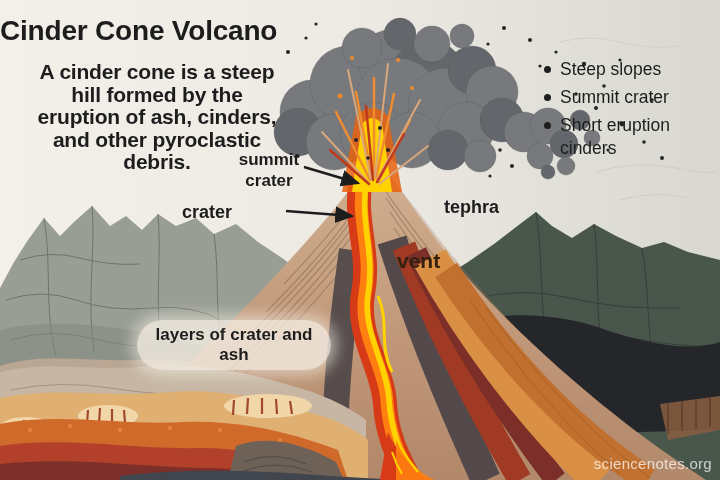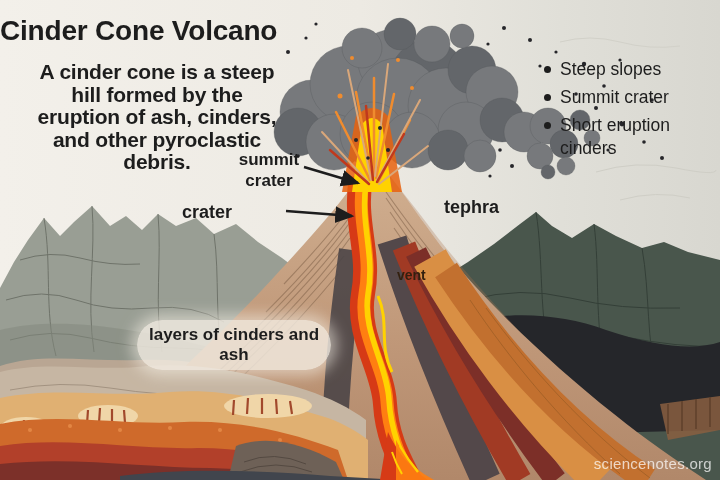--- a/index.html
+++ b/index.html
@@ -10,21 +10,21 @@
   .page-title{left:0;top:15px;width:656px;text-align:left;font-size:28px;font-weight:700;letter-spacing:-.2px;}
   .intro{left:14px;top:61px;width:286px;text-align:center;font-size:21px;line-height:22.5px;
          font-weight:700;white-space:pre-line;letter-spacing:-.2px;}
   .facts{left:542px;top:58px;width:172px;list-style:none;margin:0;padding:0;}
   .facts li{display:flex;align-items:flex-start;font-size:17.5px;line-height:23px;font-weight:400;margin-bottom:5px;}
   .fact-dot{flex:0 0 7px;width:7px;height:7px;border-radius:50%;background:var(--ink,#1d1d1d);margin:8px 9px 0 2px;}
   .lbl{font-weight:700;font-size:18px;line-height:21px;}
   .lbl-summit{left:228px;top:149px;width:82px;text-align:center;font-size:17px;}
   .lbl-magma{left:182px;top:202px;}
   .lbl-tephra{left:444px;top:159px;margin-top:38px;}
-  .lbl-vent{left:397px;top:265px;font-size:14px;color:var(--vent-ink,#33200f);}
+  .lbl-vent{left:397px;top:250px;font-size:21px;color:var(--vent-ink,#33200f);}
   .layers-pill{left:137px;top:320px;width:178px;padding:5px 8px;border-radius:26px;
                background:var(--pill-bg,rgba(244,238,228,.8));text-align:center;
                font-weight:700;font-size:17px;line-height:20px;box-shadow:0 0 14px 6px rgba(244,238,228,.55);}
   .watermark{right:8px;bottom:8px;font-size:15px;font-weight:400;letter-spacing:.3px;
              color:var(--watermark-color,rgba(255,255,255,.72));}
 </style>
 </head>
 <body>
 
 <div class="stage">
@@ -263,16 +263,16 @@
   <li>
     <span class="fact-dot"></span>
     <span>Short eruption cinders</span>
   </li>
 </ul>
 
 <div class="overlay lbl lbl-summit">summit crater</div>
 <div class="overlay lbl lbl-magma">crater</div>
 <div class="overlay lbl lbl-tephra">tephra</div>
 <div class="overlay lbl lbl-vent">vent</div>
-<div class="overlay layers-pill">layers of cinders and ash</div>
+<div class="overlay layers-pill">layers of crater and ash</div>
 <div class="overlay watermark">sciencenotes.org</div>
 
 </div>
 
 </body></html>

